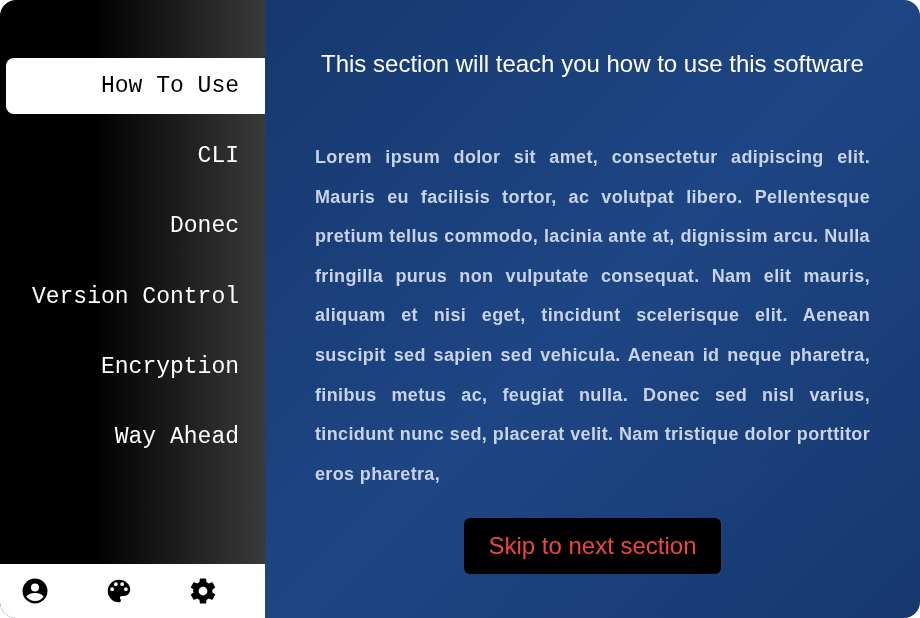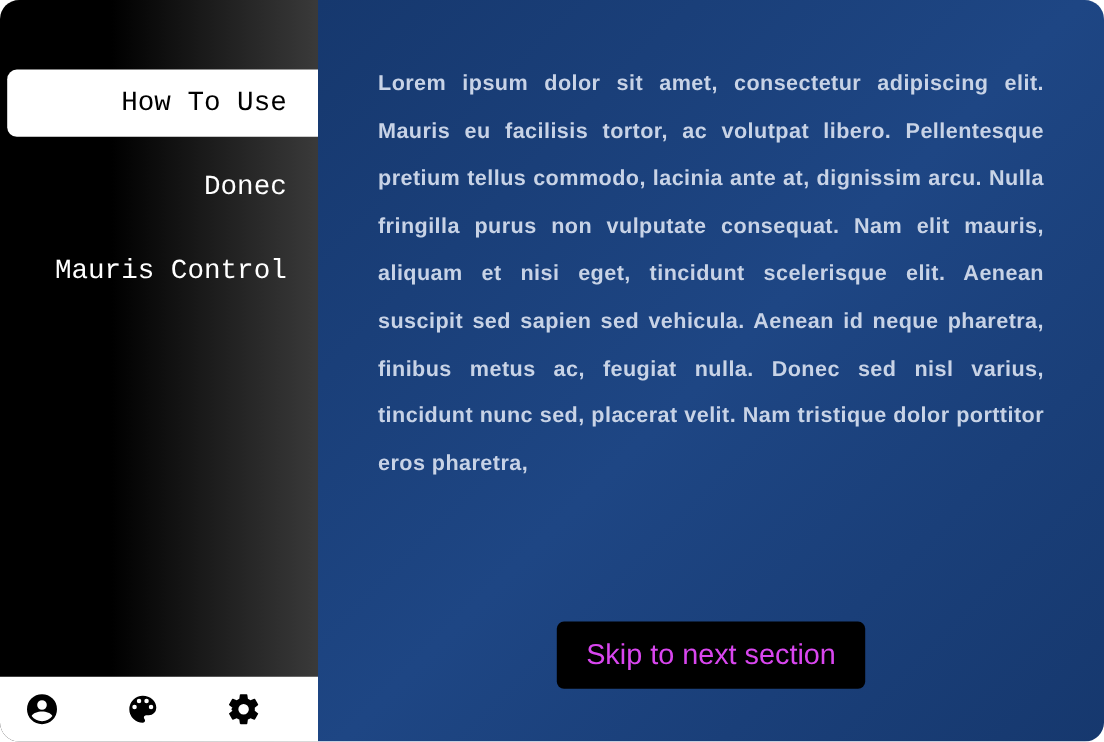--- a/index.html
+++ b/index.html
@@ -82,39 +82,42 @@
     color: #c8d3e6;
     text-align: justify;
     padding: 0 16px;
     letter-spacing: 0.02em;
     flex: 1;
     overflow: hidden;
     font-weight: bold;
   }
   .skip-btn {
     background: #000;
-    color: #d946ef;
+    color: #ef4444;
     font-size: 24px;
     padding: 14px 24px;
     border-radius: 6px;
     border: none;
     cursor: pointer;
     align-self: center;
     margin-top: 24px;
     margin-bottom: 14px;
   }
 </style>
 </head>
 <body>
 
 <nav class="sidebar">
   <div class="sidebar-items">
     <div class="sidebar-item active">How To Use</div>
+    <div class="sidebar-item">CLI</div>
     <div class="sidebar-item">Donec</div>
-    <div class="sidebar-item">Mauris Control</div>
+    <div class="sidebar-item">Version Control</div>
+    <div class="sidebar-item">Encryption</div>
+    <div class="sidebar-item">Way Ahead</div>
   </div>
   <div class="sidebar-bottom">
     <div class="icon-btn">
       <svg viewBox="0 0 24 24">
           <path d="M12 2a10 10 0 1 0 0 20 10 10 0 0 0 0-20zm0 4a3.2 3.2 0 1 1 0 6.4 3.2 3.2 0 0 1 0-6.4zm0 14c-2.8 0-5.3-1.3-6.9-3.4.7-2 4.1-3.1 6.9-3.1s6.2 1.1 6.9 3.1A8.5 8.5 0 0 1 12 20z"></path>
         </svg>
     </div>
     <div class="icon-btn">
       <svg viewBox="0 0 24 24">
           <path d="M12 3a9 9 0 0 0 0 18c.83 0 1.5-.67 1.5-1.5 0-.39-.15-.74-.39-1.01-.23-.26-.38-.61-.38-.99 0-.83.67-1.5 1.5-1.5H16a5 5 0 0 0 5-5c0-4.42-4.03-8-9-8zm-5.5 9a1.5 1.5 0 1 1 0-3 1.5 1.5 0 0 1 0 3zm3-4a1.5 1.5 0 1 1 0-3 1.5 1.5 0 0 1 0 3zm5 0a1.5 1.5 0 1 1 0-3 1.5 1.5 0 0 1 0 3zm3 4a1.5 1.5 0 1 1 0-3 1.5 1.5 0 0 1 0 3z"></path>
@@ -122,15 +125,16 @@
     </div>
     <div class="icon-btn">
       <svg viewBox="0 0 24 24">
           <path d="M19.43 12.98c.04-.32.07-.64.07-.98s-.03-.66-.07-.98l2.11-1.65c.19-.15.24-.42.12-.64l-2-3.46a.5.5 0 0 0-.61-.22l-2.49 1c-.52-.4-1.08-.73-1.69-.98l-.38-2.65A.49.49 0 0 0 14 2h-4a.49.49 0 0 0-.49.42l-.38 2.65c-.61.25-1.17.59-1.69.98l-2.49-1a.5.5 0 0 0-.61.22l-2 3.46a.5.5 0 0 0 .12.64l2.11 1.65c-.4.32-.7.65-.7.98s.3.66.7.98l-2.11 1.65a.5.5 0 0 0-.12.64l2 3.46c.14.24.44.32.61.22l2.49-1c.52.4 1.08.73 1.69.98l.38 2.65c.3.24.24.42.49.42h4c.25 0 .46-.18.49-.42l.38-2.65c.61-.25 1.17-.59 1.69-.98l2.49 1c.25.1.47 0 .61-.22l2-3.46a.5.5 0 0 0-.12-.64l-2.11-1.65zM12 15.5a3.5 3.5 0 1 1 0-7 3.5 3.5 0 0 1 0 7z"></path>
         </svg>
     </div>
   </div>
 </nav>
 
 <main class="main">
+  <h1 class="main-title">This section will teach you how to use this software</h1>
   <div class="main-body">Lorem ipsum dolor sit amet, consectetur adipiscing elit. Mauris eu facilisis tortor, ac volutpat libero. Pellentesque pretium tellus commodo, lacinia ante at, dignissim arcu. Nulla fringilla purus non vulputate consequat. Nam elit mauris, aliquam et nisi eget, tincidunt scelerisque elit. Aenean suscipit sed sapien sed vehicula. Aenean id neque pharetra, finibus metus ac, feugiat nulla. Donec sed nisl varius, tincidunt nunc sed, placerat velit. Nam tristique dolor porttitor eros pharetra,</div>
   <button class="skip-btn">Skip to next section</button>
 </main>
 
 </body></html>

